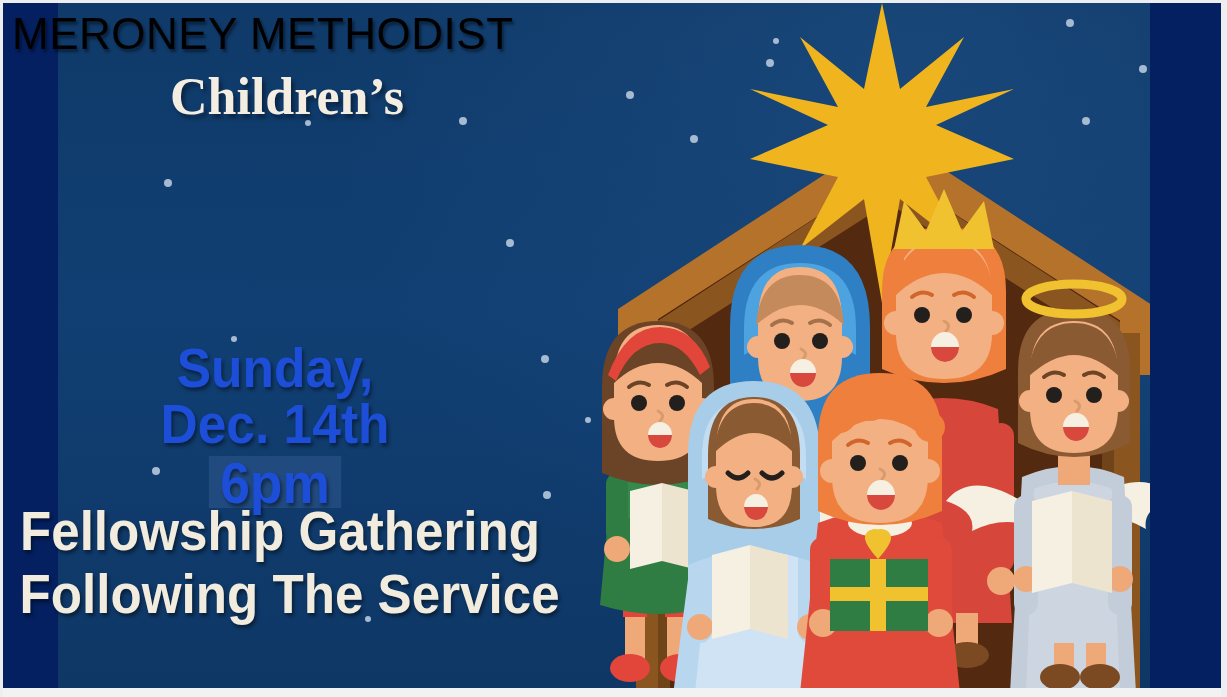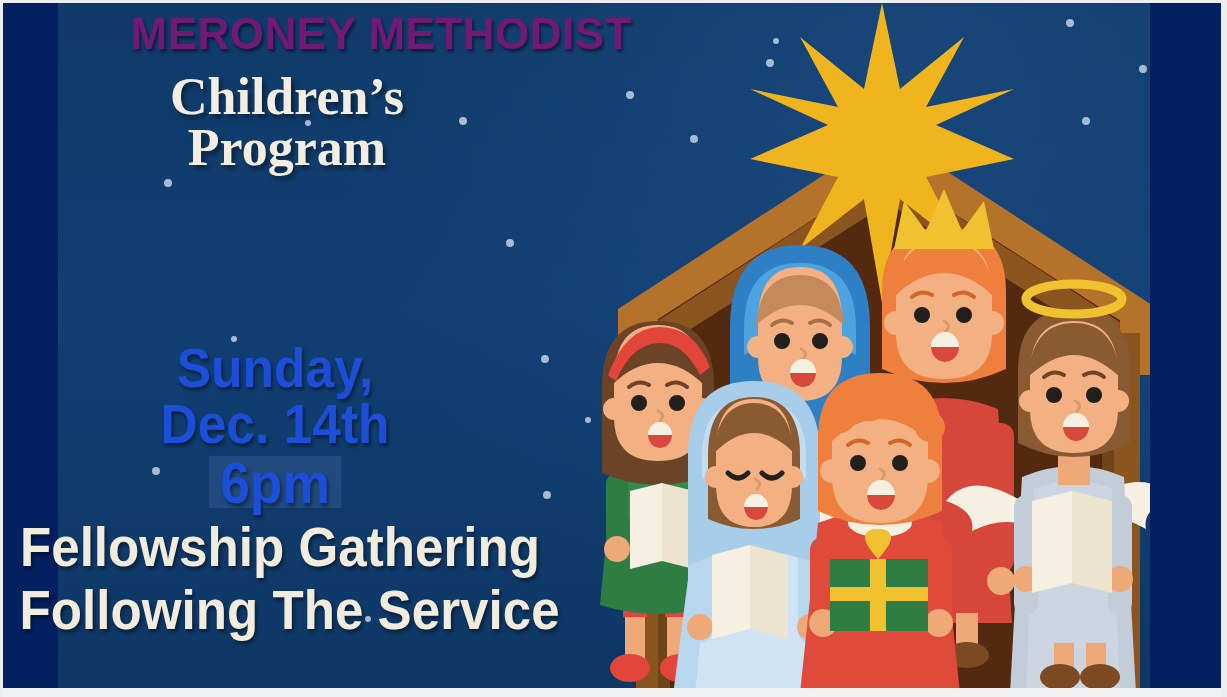--- a/index.html
+++ b/index.html
@@ -72,27 +72,26 @@
     position: absolute;
     left: 0; top: 0;
     width: 560px; height: 685px;
     z-index: 30;
   }
   .kicker {
     position: absolute;
     left: 12px; top: 9px;
     width: 620px;
     font-family: "Liberation Sans", sans-serif;
-    font-weight: 700;
+    font-weight: 400;
     font-size: 44px;
     letter-spacing: 0.5px;
-    color: #701a75;
+    color: #000000;
     text-shadow: 2px 3px 3px rgba(0,0,0,.45);
     white-space: nowrap;
-    text-align: right;
   }
   .headline {
     position: absolute;
     left: 52px; top: 72px;
     width: 470px;
     font-family: "Liberation Serif", "DejaVu Serif", serif;
     font-weight: 700;
     font-size: 52px;
     line-height: 0.98;
     color: #f4eee2;
@@ -134,21 +133,21 @@
   .when .ln.time span.t::before {
     content: "";
     position: absolute;
     left: -6px; right: -6px; top: 2px; bottom: 4px;
     background: rgba(70,110,165,.32);
     z-index: -1;
   }
 
   .fellowship {
     position: absolute;
-    left: 0px; top: 516px;
+    left: 0px; top: 500px;
     width: 560px;
     text-align: center;
     font-family: "Liberation Sans", sans-serif;
     font-weight: 700;
     color: #f2ecdf;
     text-shadow: 2px 3px 4px rgba(0,0,0,.45);
   }
   .fellowship .ln {
     display: block;
     font-size: 55px;
@@ -466,21 +465,20 @@
       </svg>
     </div>
   </div>
 
   <div class="text-col">
 
     <div class="kicker">MERONEY METHODIST</div>
 
     <div class="headline">
       <span class="hl">Children’s</span>
-      <span class="hl">Program</span>
     </div>
 
     <div class="when">
       <span class="ln">Sunday,</span>
       <span class="ln">Dec. 14th</span>
       <span class="ln time"><span class="t">6pm</span></span>
     </div>
 
     <div class="fellowship">
       <span class="ln">Fellowship Gathering</span>

